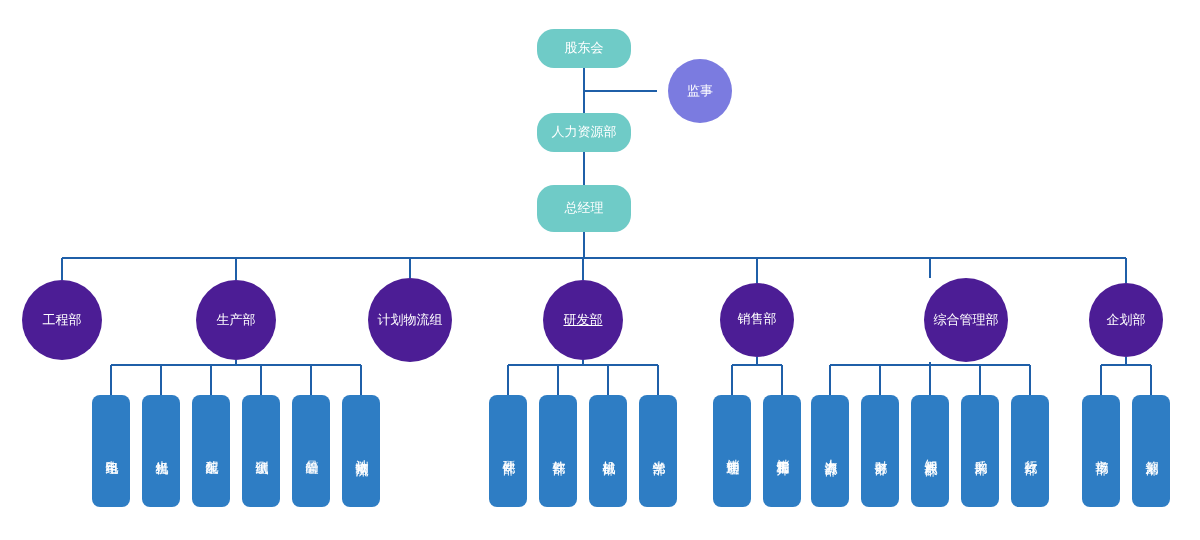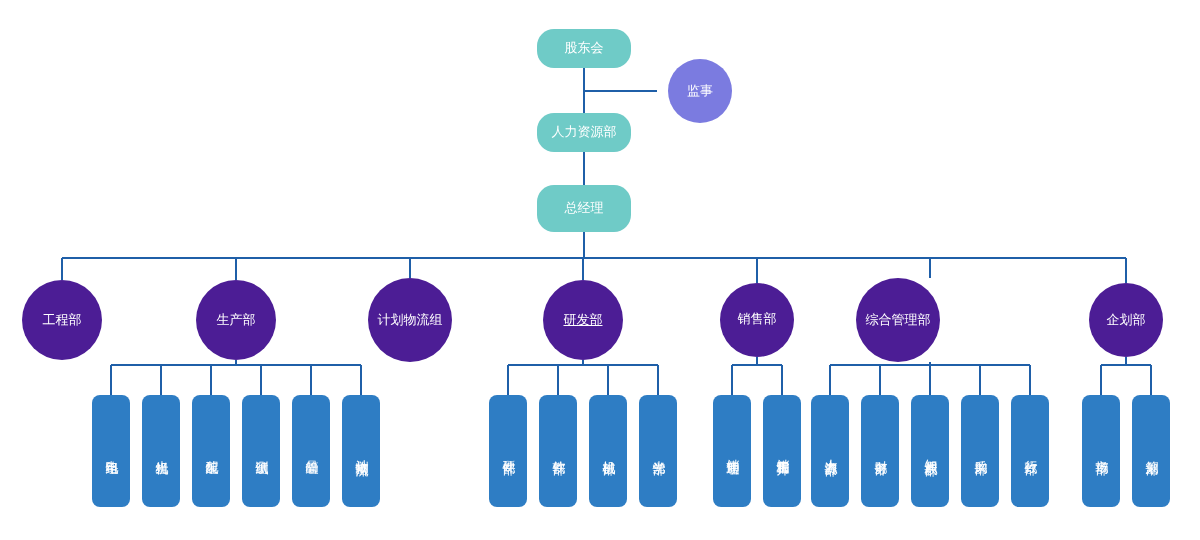--- a/index.html
+++ b/index.html
@@ -163,21 +163,21 @@
       </div>
       <div class="node node-circle" style="left: 720px; top: 283px; width: 74px; height: 74px; font-family: Liberation Mono, monospace;">
         <span>销售部</span>
       </div>
       <div class="node node-box" style="left: 713px; top: 395px; width: 38px; height: 112px;">
         <span>销售助理</span>
       </div>
       <div class="node node-box" style="left: 763px; top: 395px; width: 38px; height: 112px;">
         <span>销售工程师</span>
       </div>
-      <div class="node node-circle" style="left: 856px; top: 278px; width: 84px; height: 84px;">
+      <div class="node node-circle" style="left: 924px; top: 278px; width: 84px; height: 84px;">
         <span>综合管理部</span>
       </div>
       <div class="node node-box" style="left: 811px; top: 395px; width: 38px; height: 112px;">
         <span>人力资源部</span>
       </div>
       <div class="node node-box" style="left: 861px; top: 395px; width: 38px; height: 112px;">
         <span>财务部</span>
       </div>
       <div class="node node-box" style="left: 911px; top: 395px; width: 38px; height: 112px;">
         <span>知识产权部</span>

